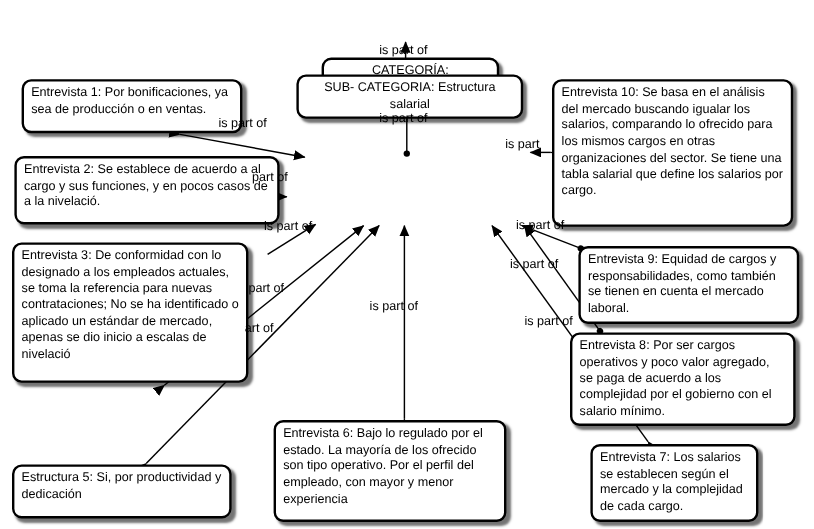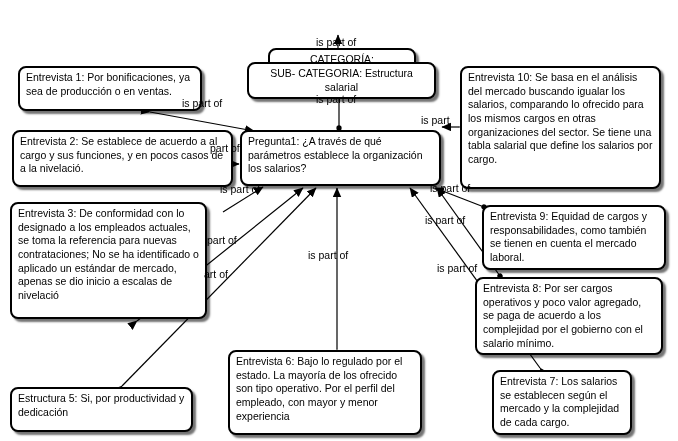--- a/index.html
+++ b/index.html
@@ -58,21 +58,20 @@
       <line x1="137" y1="321" x2="303" y2="188" stroke="#000" stroke-width="1.2" marker-end="url(#m-arrow)" marker-start="url(#m-arrow)"></line>
       <line x1="122" y1="386" x2="316" y2="188" stroke="#000" stroke-width="1.2" marker-end="url(#m-arrow)" marker-start="url(#m-arrow)"></line>
       <line x1="337" y1="349" x2="337" y2="188" stroke="#000" stroke-width="1.2" marker-end="url(#m-arrow)" marker-start="url(#m-arrow)"></line>
       <line x1="459" y1="127" x2="442" y2="127" stroke="#000" stroke-width="1.2" marker-end="url(#m-arrow)" marker-start="url(#m-arrow)"></line>
       <line x1="484" y1="207" x2="435" y2="188" stroke="#000" stroke-width="1.2" marker-end="url(#m-arrow)" marker-start="url(#m-dot)"></line>
       <line x1="500" y1="276" x2="437" y2="188" stroke="#000" stroke-width="1.2" marker-end="url(#m-arrow)" marker-start="url(#m-dot)"></line>
       <line x1="540" y1="368" x2="410" y2="188" stroke="#000" stroke-width="1.2" marker-end="url(#m-arrow)" marker-start="url(#m-arrow)"></line>
     </svg>
 <div class="node center" style="left: 268px; top: 24px; width: 148px; min-height: 26px; margin-top: 24px;">CATEGORÍA: ENDÓGENAS</div>
     <div class="node center" style="left: 247px; top: 62px; width: 189px; min-height: 25px;">SUB- CATEGORIA: Estructura salarial</div>
-    <div class="node" style="left: 240px; top: 130px; width: 201px; min-height: 56px;">Pregunta1: ¿A través de qué parámetros establece la organización los salarios?</div>
     <div class="node" style="left: 18px; top: 66px; width: 184px; min-height: 45px;">Entrevista 1: Por bonificaciones, ya sea de producción o en ventas.</div>
     <div class="node" style="left: 12px; top: 130px; width: 221px; min-height: 57px;">Entrevista 2: Se establece de acuerdo a al cargo y sus funciones, y en pocos casos de a la nivelació.</div>
     <div class="node" style="left: 10px; top: 202px; width: 197px; min-height: 117px;">Entrevista 3: De conformidad con lo designado a los empleados actuales, se toma la referencia para nuevas contrataciones; No se ha identificado o aplicado un estándar de mercado, apenas se dio inicio a escalas de nivelació</div>
     <div class="node" style="left: 10px; top: 387px; width: 183px; min-height: 45px;">Estructura 5: Si, por productividad y dedicación</div>
     <div class="node" style="left: 228px; top: 350px; width: 194px; min-height: 85px;">Entrevista 6: Bajo lo regulado por el estado. La mayoría de los ofrecido son tipo operativo. Por el perfil del empleado, con mayor y menor experiencia</div>
     <div class="node" style="left: 460px; top: 66px; width: 201px; min-height: 123px;">Entrevista 10: Se basa en el análisis del mercado buscando igualar los salarios, comparando lo ofrecido para los mismos cargos en otras organizaciones del sector. Se tiene una tabla salarial que define los salarios por cargo.</div>
     <div class="node" style="left: 482px; top: 205px; width: 184px; min-height: 58px;">Entrevista 9: Equidad de cargos y responsabilidades, como también se tienen en cuenta el mercado laboral.</div>
     <div class="node" style="left: 475px; top: 277px; width: 188px; min-height: 70px;">Entrevista 8: Por ser cargos operativos y poco valor agregado, se paga de acuerdo a los complejidad por el gobierno con el salario mínimo.</div>
     <div class="node" style="left: 492px; top: 370px; width: 140px; min-height: 62px;">Entrevista 7: Los salarios se establecen según el mercado y la complejidad de cada cargo.</div>
     <div class="edge-label" style="left: 316px; top: 36px;">is part of</div>

